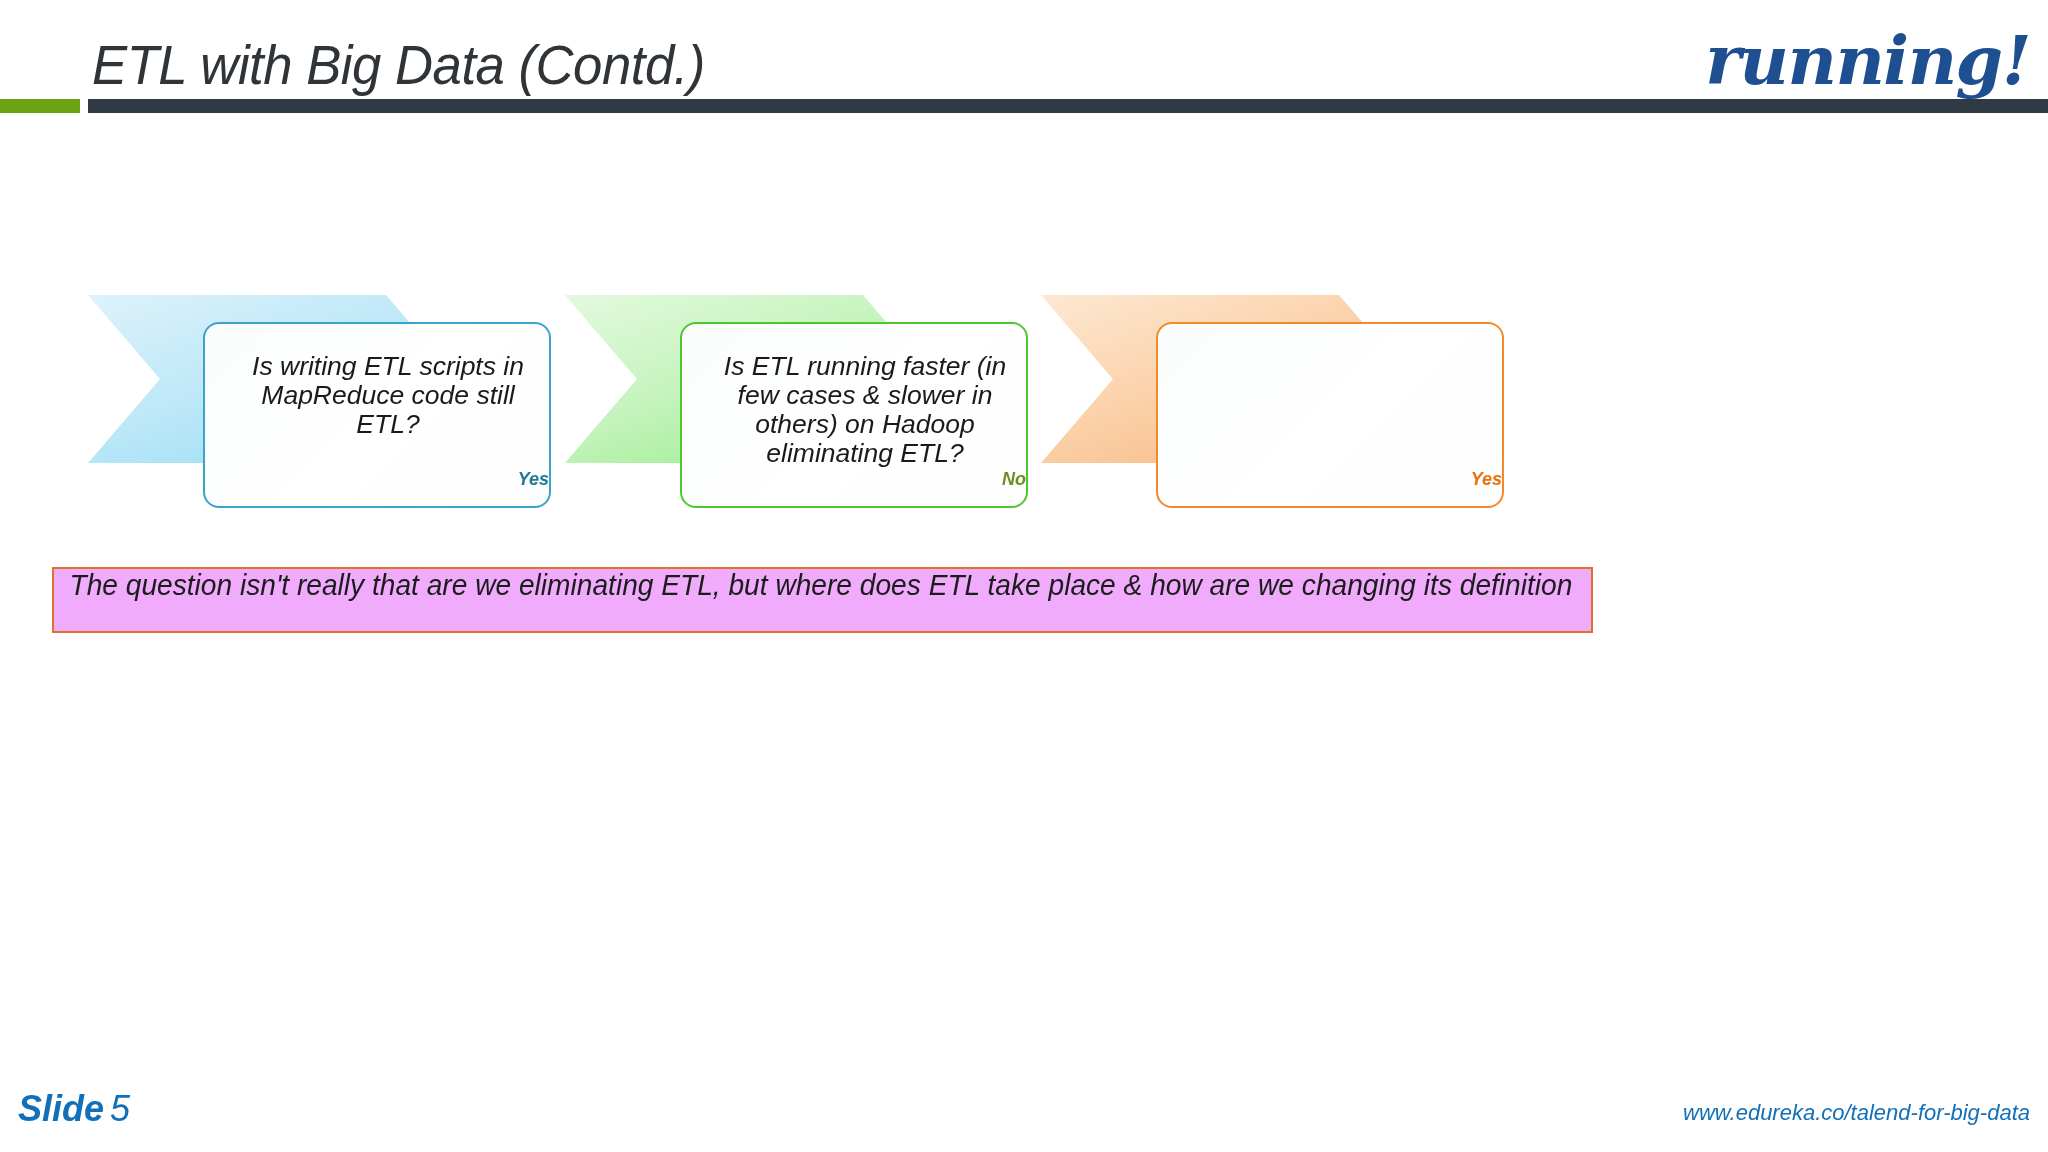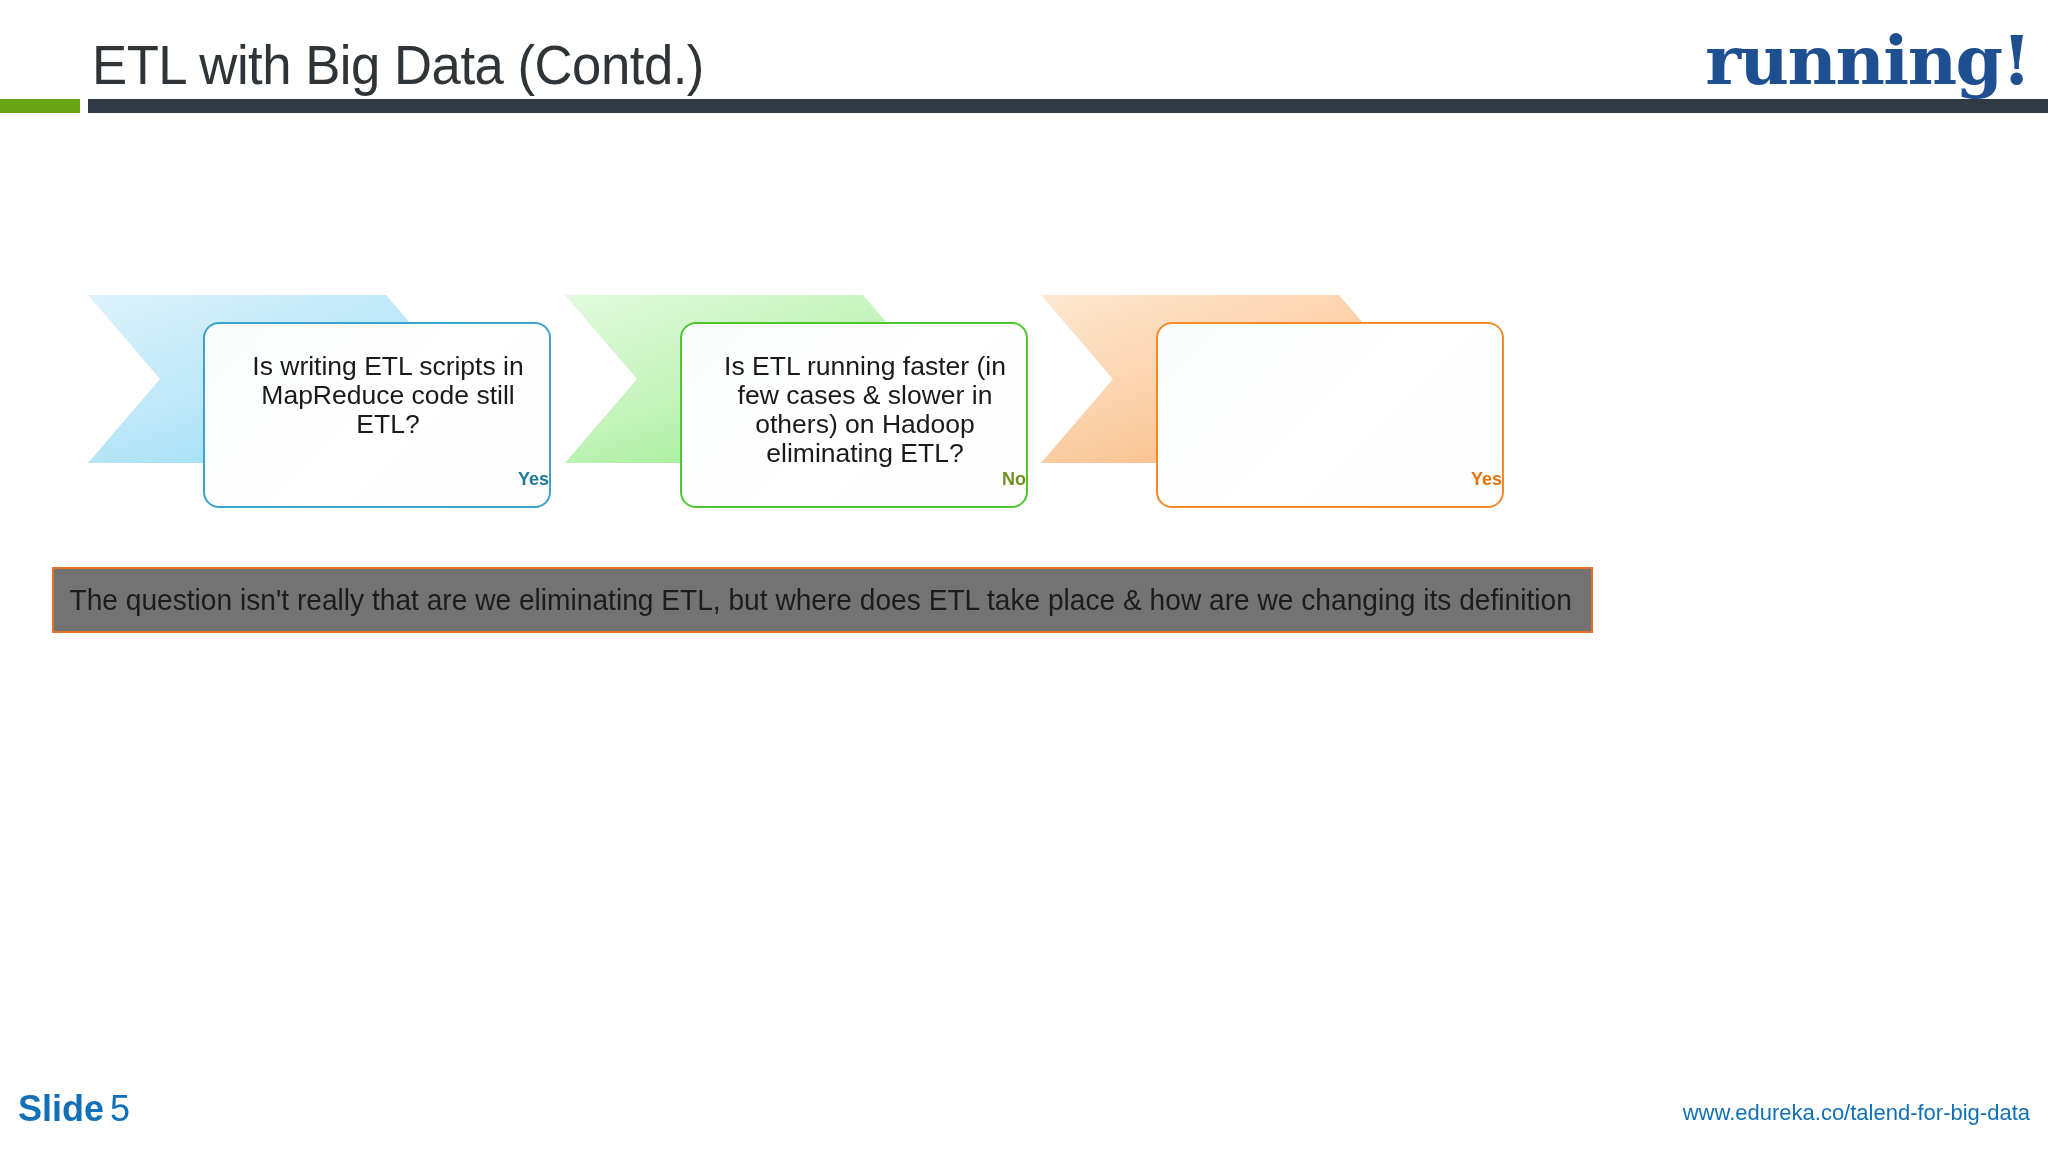--- a/index.html
+++ b/index.html
@@ -9,20 +9,21 @@
   }
   body {
     font-family: "Liberation Sans", sans-serif;
   }
   #slide {
     position: relative;
     width: 2048px;
     height: 1152px;
     background: #ffffff;
     overflow: hidden;
+    font-style: italic;
   }
 
   
   .slide-title {
     position: absolute;
     left: 92px;
     top: 32px;
     font-family: "Liberation Sans Narrow", "Liberation Sans", sans-serif;
     font-size: 56px;
     font-weight: 400;
@@ -131,24 +132,23 @@
   .g3 .card-answer { color: #e8730d; }
 
   
   .banner {
     position: absolute;
     left: 52px;
     top: 567px;
     width: 1541px;
     height: 66px;
     border: 2px solid #e0722a;
-    background: #737373;
+    background: #f0abfc;
     box-sizing: border-box;
     display: flex;
-    align-items: center;
   }
   .banner-text {
     font-family: "Liberation Sans Narrow", "Liberation Sans", sans-serif;
     font-size: 29px;
     color: #1c1c1c;
     padding-left: 16px;
     white-space: nowrap;
     transform: scaleX(0.97);
     transform-origin: left center;
   }

